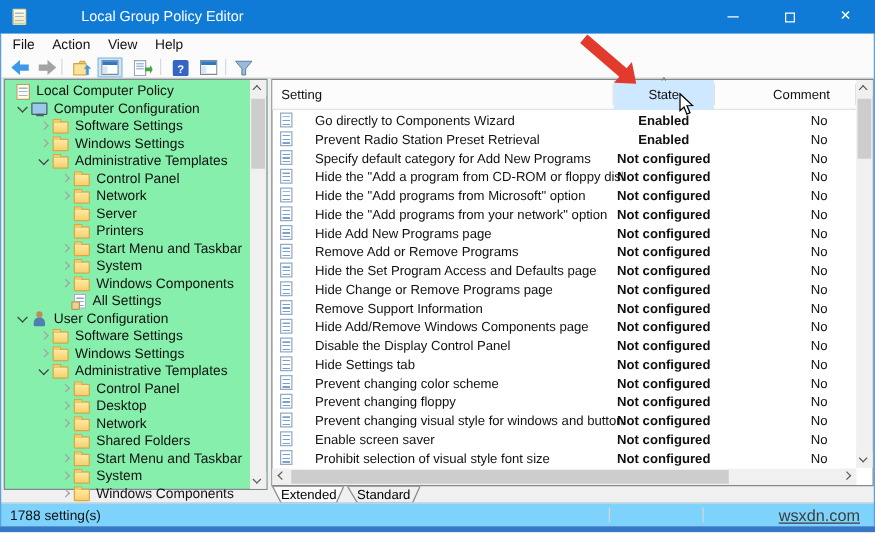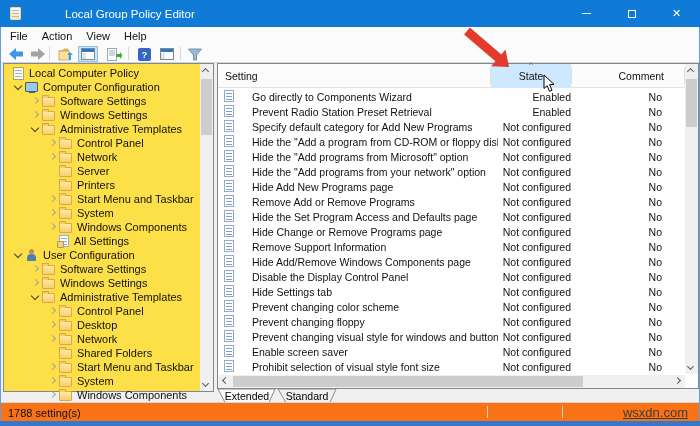--- a/index.html
+++ b/index.html
@@ -24,21 +24,21 @@
   .menu-item{padding:0 7px;height:100%;display:flex;align-items:center;}
   .menu-item:first-child{padding-left:9px;}
 
   
   .toolbar{position:absolute;left:1px;right:1px;top:45px;height:18px;background:#fbfbfb;border-bottom:1px solid #d4d4d4;}
   .tbtn{position:absolute;top:1px;width:20px;height:16px;display:flex;align-items:center;justify-content:center;}
   .tbtn.selected{background:#cfe6f7;border:1px solid #8ec1e8;}
   .tsep{position:absolute;top:2px;width:1px;height:13px;background:#d9d9d9;}
 
   
-  .tree-panel{position:absolute;left:3px;top:63px;width:211px;height:329px;background:#fde047;border:1px solid #828790;}
+  .tree-panel{position:absolute;left:3px;top:63px;width:211px;height:329px;background:#86efac;border:1px solid #828790;}
   .list-panel{position:absolute;left:217px;top:63px;width:482px;height:326px;background:#fff;border:1px solid #828790;}
 
   
   .sb-track{position:absolute;background:#f0f0f0;}
   .sbtn{position:absolute;background:#f0f0f0;}
   .ch{position:absolute;width:5px;height:5px;border-top:1.5px solid #5a5a5a;border-right:1.5px solid #5a5a5a;}
   .ch-up{transform:rotate(-45deg);left:3px;top:5px;}
   .ch-down{transform:rotate(135deg);left:3px;top:3px;}
   .ch-left{transform:rotate(-135deg);left:5px;top:3px;}
   .ch-right{transform:rotate(45deg);left:3px;top:3px;}
@@ -76,28 +76,28 @@
   .h-state .lbl{position:absolute;left:0;right:0;top:6px;}
   .sort-caret{position:absolute;left:0;right:0;top:-3px;font-size:8px;color:#666;text-align:center;line-height:1;}
   .h-comment{position:absolute;left:352px;top:6px;width:94px;text-align:right;}
 
   
   .rows{position:absolute;left:0;top:25px;right:13px;}
   .lr{position:relative;height:15px;font-size:10.5px;color:#111;}
   .ic-set{position:absolute;left:6px;top:1px;width:10px;height:12px;background:#fff;border:1px solid #94aac6;}
   .ic-set::before{content:"";position:absolute;left:1px;top:2px;right:1px;height:8px;background:repeating-linear-gradient(#7aa0cc 0 1px,transparent 1px 3px);}
   .c-set{position:absolute;left:23px;top:2px;max-width:246px;white-space:nowrap;overflow:hidden;margin-left:11px;}
-  .c-state{position:absolute;left:273px;top:2px;width:80px;text-align:right;}
+  .c-state{position:absolute;left:273px;top:2px;width:80px;text-align:center;font-weight:bold;}
   .c-com{position:absolute;left:352px;top:2px;width:94px;text-align:right;padding-right:2px;}
 
   
   .tabstrip{position:absolute;left:217px;top:389px;width:200px;height:15px;}
 
   
-  .statusbar{position:absolute;left:0;right:0;top:402px;height:19px;background:#f97316;border-top:1px solid #d4d4d4;font-size:11px;color:#111;}
+  .statusbar{position:absolute;left:0;right:0;top:402px;height:19px;background:#7dd3fc;border-top:1px solid #d4d4d4;font-size:11px;color:#111;}
   .status-left{position:absolute;left:8px;top:4px;}
   .status-div{position:absolute;top:3px;bottom:3px;width:1px;background:#d5d5d5;}
   .watermark{position:absolute;right:12px;top:2px;font-size:13px;color:#3c3c3c;text-decoration:underline;}
   .bottom-strip{position:absolute;left:0;right:0;bottom:0;height:5px;background:#3677c8;}
 
   .overlay{position:absolute;z-index:20;}
 </style>
 </head>
 <body>
 

